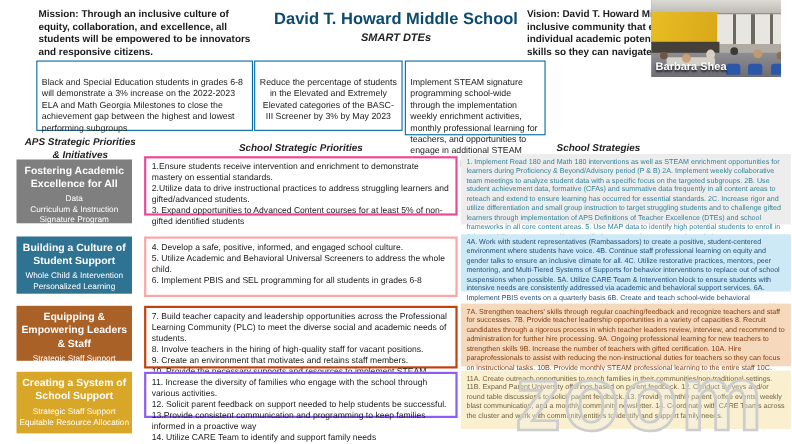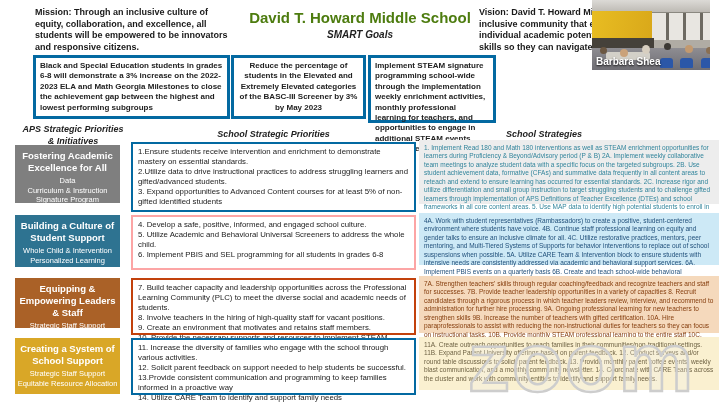--- a/index.html
+++ b/index.html
@@ -1,48 +1,48 @@
 <!DOCTYPE html>
 <html><head>
 <meta charset="utf-8">
 <style>
   * { margin:0; padding:0; box-sizing:border-box; }
   html,body { width:720px; height:404px; }
   body { font-family:"Liberation Sans", sans-serif; background:#ffffff; position:relative; overflow:hidden; }
   #stage { position:absolute; left:0; top:0; width:720px; height:404px; background:#ffffff; }
 
   .mission { position:absolute; left:35px; top:7px; width:202px; font-size:9px; font-weight:bold; color:#1a1a1a; line-height:1.3; }
-  .title { position:absolute; left:200px; top:9px; width:320px; text-align:center; font-size:15px; font-weight:bold; color:#4d7c0f; }
+  .title { position:absolute; left:200px; top:9px; width:320px; text-align:center; font-size:15px; font-weight:bold; color:#0c4a6e; }
   .subtitle { position:absolute; left:200px; top:29px; width:320px; text-align:center; font-size:10px; font-weight:bold; font-style:italic; color:#222; }
   .vision { position:absolute; left:479px; top:7px; width:220px; font-size:9px; font-weight:bold; color:#1a1a1a; line-height:1.3; white-space:pre; }
 
-  .goal { position:absolute; border:3px solid #0369a1; background:#fff; font-size:8px; line-height:1.3; color:#222; padding:3px 4px;font-weight:bold; }
+  .goal { position:absolute; border:1px solid #0369a1; background:#fff; font-size:8px; line-height:1.3; color:#222; padding:14px 4px; }
   .goal1 { left:33px;  top:55px; width:197px; height:64px; }
   .goal2 { left:231px; top:55px; width:135px; height:64px;text-align:center; }
   .goal3 { left:368px; top:55px; width:128px; height:68px; }
   .goal4 { left:527px; top:55px; width:133px; height:64px; white-space:pre; }
 
   .col-header { position:absolute; font-size:9px; font-weight:bold; font-style:italic; color:#222; text-align:center; white-space:pre-line; line-height:1.35; }
   .hdr-left  { left:8px;   top:123px; width:130px; }
   .hdr-mid   { left:131px; top:128px; width:285px; }
   .hdr-right { left:419px; top:128px; width:250px; }
 
   .pbox { position:absolute; left:15px; width:105px; color:#fff; text-align:center; padding-top:5px; }
   .pbox .ptitle { font-size:9.5px; font-weight:bold; line-height:1.25; margin-bottom:2px; }
   .pbox .psubs { font-size:7.5px; line-height:1.3; white-space:pre-line; }
   .pbox1 { top:145px; height:58px; background:#7f7f7f; }
   .pbox2 { top:215px; height:52px; background:#2e7391; }
   .pbox3 { top:278px; height:50px; background:#aa6127; }
   .pbox4 { top:338px; height:56px; background:#d9a727; }
 
   .mbox { position:absolute; left:131px; width:285px; background:#fff; font-size:7.8px; line-height:1.28; color:#222; padding:3px 5px; white-space:pre-line; }
-  .mbox1 { top:142px; height:70px; border:2px solid #0369a1; }
+  .mbox1 { top:142px; height:54px; border:2px solid #ec4899; }
   .mbox2 { top:215px; height:55px; border:2px solid #fca5a5; }
   .mbox3 { top:278px; height:57px; border:2px solid #c2410c; }
-  .mbox4 { top:338px; height:57px; border:2px solid #0369a1; }
+  .mbox4 { top:338px; height:42px; border:2px solid #8b5cf6; }
 
   .sbox { position:absolute; left:419px; width:300px; font-size:6.5px; line-height:1.3; padding:4px 5px; }
   .sbox1 { top:140px; height:64px; background:#ededed; color:#31849b; }
   .sbox2 { top:213px; height:52px; background:#cde9f6; color:#1f4e79; }
   .sbox3 { top:276px; height:57px; background:#f5d9bc; color:#843c0c; }
   .sbox4 { top:337px; height:53px; background:#faf0d0; color:#6e6244; }
 
   
   .video-tile { position:absolute; left:592px; top:0; width:118px; height:70px; background:#b0aca4; overflow:hidden; z-index:40; }
   .vt-ceiling { position:absolute; left:0; top:0; width:128px; height:13px; background:linear-gradient(#dcdad6,#bdbab4); border-bottom:1px solid #8a8880; }
@@ -59,21 +59,21 @@
   .watermark { position:absolute; left:468px; top:314px; font-size:84px; font-weight:bold; letter-spacing:2px;
      color:rgba(240,240,240,0.25); -webkit-text-stroke:2.5px #cdcdcd; z-index:50; pointer-events:none; }
 </style>
 </head>
 <body>
 
 <div id="stage">
 
   <div class="mission">Mission: Through an inclusive culture of equity, collaboration, and excellence, all students will be empowered to be innovators and responsive citizens.</div>
   <div class="title">David T. Howard Middle School</div>
-  <div class="subtitle">SMART Goals</div>
+  <div class="subtitle">SMART DTEs</div>
   <div class="vision">Vision: David T. Howard Midd
 inclusive community that ens
 individual academic potential
 skills so they can navigate a</div>
 
   <div class="goal goal1">Black and Special Education students in grades 6-8 will demonstrate a 3% increase on the 2022-2023 ELA and Math Georgia Milestones to close the achievement gap between the highest and lowest performing subgroups</div>
   <div class="goal goal2">Reduce the percentage of students in the Elevated and Extremely Elevated categories of the BASC-III Screener by 3% by May 2023</div>
   <div class="goal goal3">Implement STEAM signature programming school-wide through the implementation weekly enrichment activities, monthly professional learning for teachers, and opportunities to engage in additional STEAM events once per semester</div>
 
   <div class="col-header hdr-left">APS Strategic Priorities

